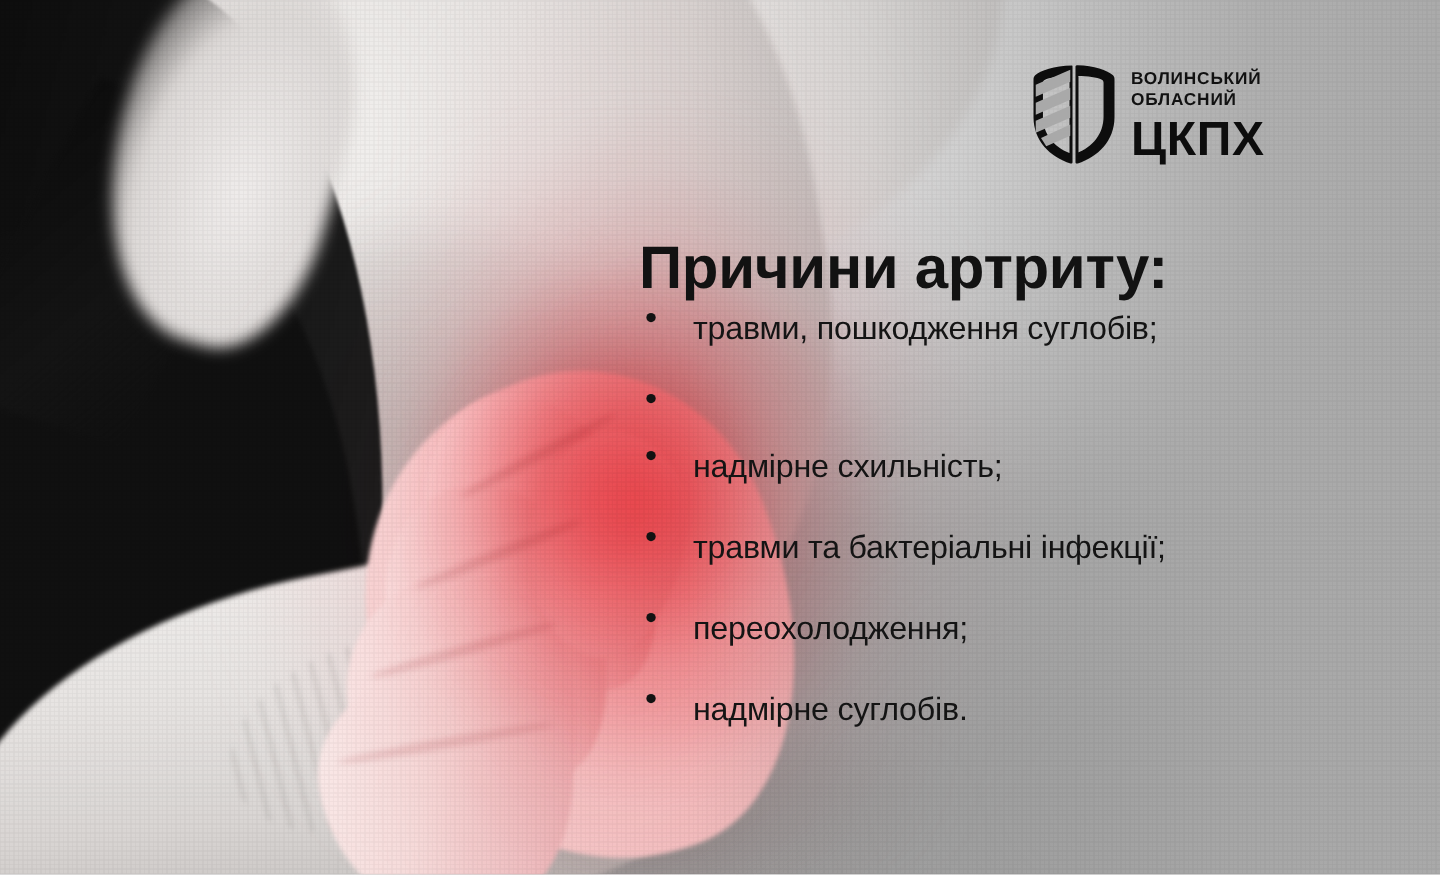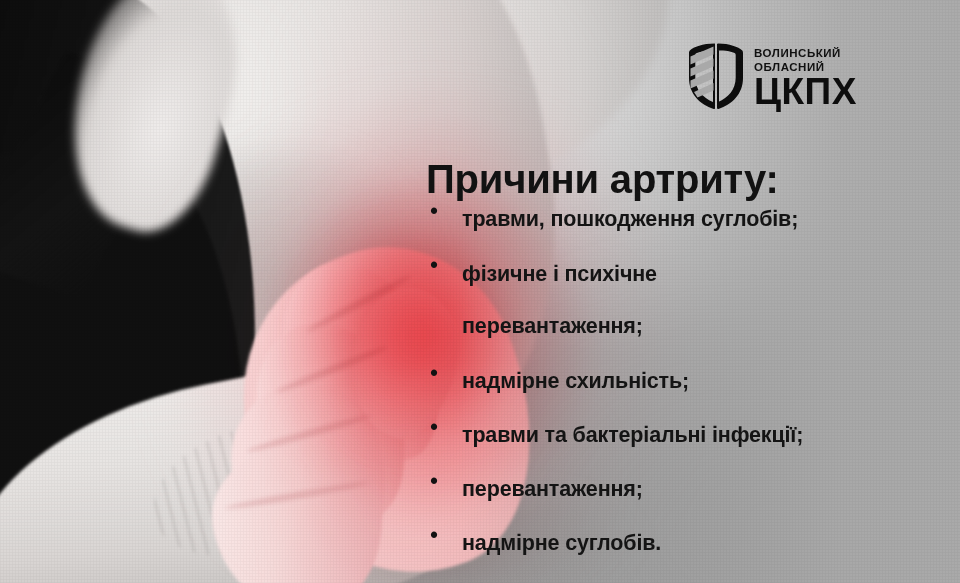--- a/index.html
+++ b/index.html
@@ -335,21 +335,21 @@
   }
   .logo-line-1, .logo-line-2 {
     font-size: 11.5px;
     font-weight: 700;
     letter-spacing: .55px;
     line-height: 14px;
     color: #111111;
     white-space: nowrap;
   }
   .logo-abbr {
-    font-size: 37px;
+    font-size: 32px;
     font-weight: 700;
     letter-spacing: .5px;
     line-height: 34px;
     color: #0d0d0d;
     margin-top: 1px;
     white-space: nowrap;
   }
 
   
   .headline {
@@ -382,21 +382,21 @@
     width: 32px;
     font-size: 23px;
     line-height: 34px;
     color: #121212;
     text-align: left;
     padding-left: 4px;
   }
   .cause-text {
     flex: 1 1 auto;
     font-size: 21.5px;
-    font-weight: 700;
+    font-weight: 400;
     line-height: 50px;
     color: #141414;
     letter-spacing: -.15px;
   }
   .cause-text.wrap {
     line-height: 52px;
     max-width: 300px;
   }
 </style>
 </head>
@@ -466,33 +466,32 @@
 
     <h1 class="headline">Причини артриту:</h1>
 
     <ul class="cause-list">
       <li class="cause-item">
         <span class="cause-bullet">•</span>
         <span class="cause-text">травми, пошкодження суглобів;</span>
       </li>
       <li class="cause-item">
         <span class="cause-bullet">•</span>
-        <span class="cause-text wrap">фізичне і психічне перевантаження;</span>
       </li>
       <li class="cause-item">
         <span class="cause-bullet">•</span>
         <span class="cause-text">надмірне схильність;</span>
       </li>
       <li class="cause-item">
         <span class="cause-bullet">•</span>
         <span class="cause-text">травми та бактеріальні інфекції;</span>
       </li>
       <li class="cause-item">
         <span class="cause-bullet">•</span>
-        <span class="cause-text">перевантаження;</span>
+        <span class="cause-text">переохолодження;</span>
       </li>
       <li class="cause-item">
         <span class="cause-bullet">•</span>
         <span class="cause-text">надмірне суглобів.</span>
       </li>
     </ul>
 
   </div>
 </div>
 

